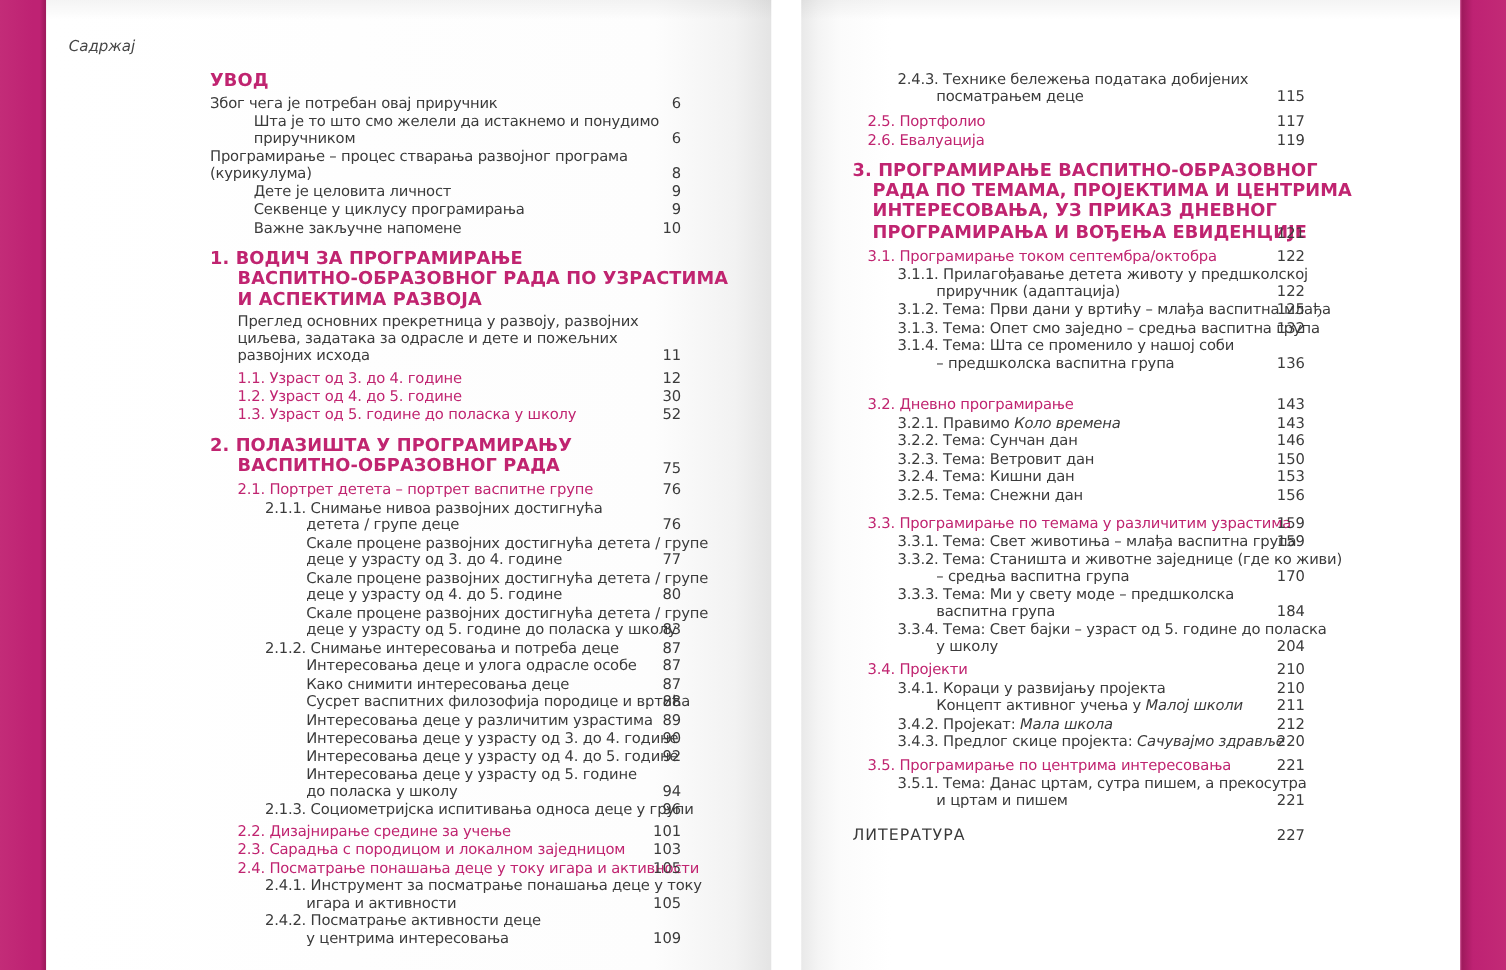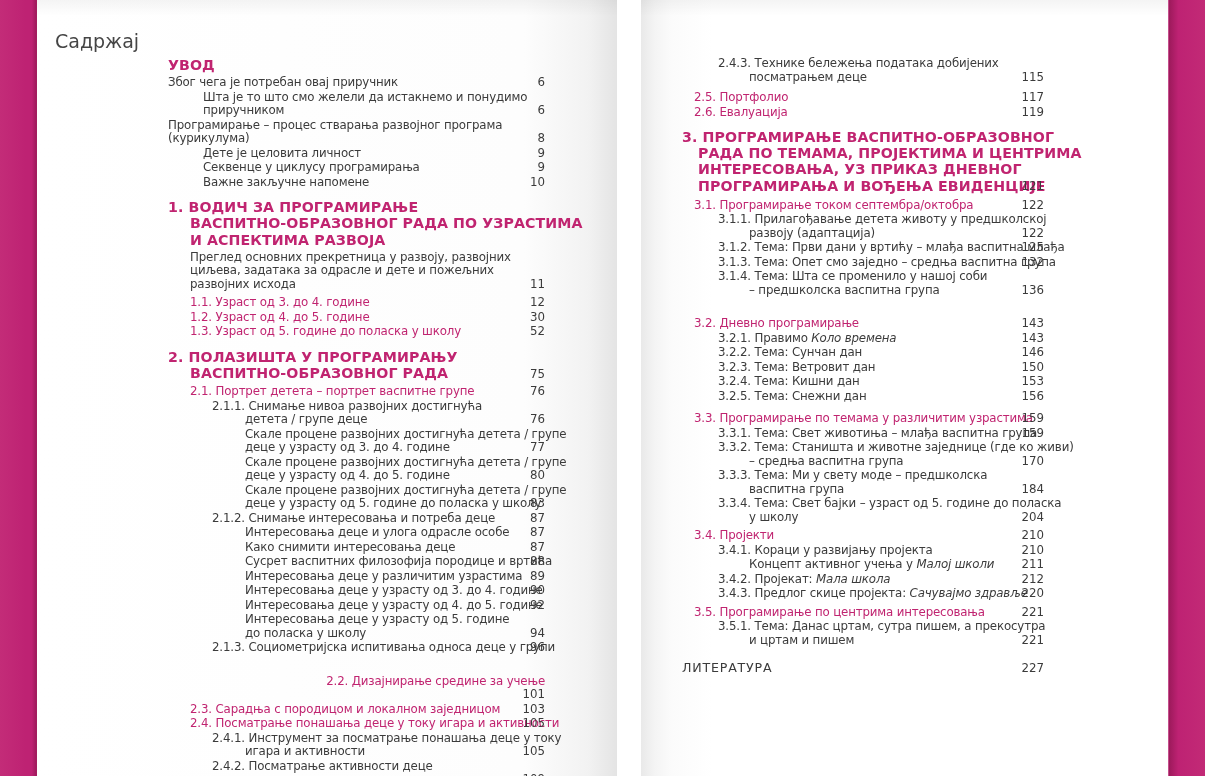--- a/index.html
+++ b/index.html
@@ -13,33 +13,33 @@
   .bar-right{left:1168px;background:linear-gradient(90deg,#d86aa5 0%,var(--bar-edge) 4%,var(--bar) 28%,#c22a76 100%);}
   .page{position:absolute;top:0;height:100%;}
   .page::before{content:"";position:absolute;left:0;right:0;top:0;height:16px;
     background:linear-gradient(180deg,rgba(0,0,0,.045),rgba(0,0,0,0));pointer-events:none;}
   .page-l{left:37px;width:580px;
     background:linear-gradient(90deg,#ffffff 0%,#fdfdfd 84%,#f2f2f2 95%,#e4e4e4 100%);
     --iB:22px;--iC:35px;--iD:44px;--iE:77px;--hch:22px;--hd:33px;}
   .page-r{left:641px;width:551px;
     background:linear-gradient(90deg,#e9e9e9 0%,#f4f4f4 2.5%,#fbfbfb 5.5%,#ffffff 13%);
     --iB:12px;--iC:30px;--iD:36px;--iE:67px;--hch:16px;--hd:31px;}
-  .toc-title{position:absolute;left:18px;top:30px;font-size:19px;color:#454545;}
+  .toc-title{position:absolute;left:18px;top:30px;font-size:12px;color:#454545;font-style:italic;}
   .content{position:absolute;top:56px;}
   #col-left{left:131px;width:377px;}
   #col-right{left:41px;width:362px;}
   .row{display:flex;align-items:flex-end;margin-top:1px;}
   .row .t{flex:1;min-width:0;}
   .row .n{flex:none;width:30px;text-align:right;font-size:11.8px;line-height:13.5px;color:var(--ink);}
   .ln{white-space:nowrap;}
   .s-plain .ln{font-size:11.8px;line-height:13.5px;color:var(--ink);letter-spacing:-0.15px;}
   .s-pink  .ln{font-size:11.8px;line-height:13.5px;color:var(--accent);letter-spacing:-0.15px;}
   .s-chapter .ln{font-size:14.2px;line-height:16.2px;color:var(--accent);font-weight:bold;letter-spacing:0.1px;}
   .s-caps .ln{font-size:12.6px;line-height:14.5px;color:var(--ink);letter-spacing:0.8px;}
-  .i-B{padding-left:var(--iB);} .i-C{padding-left:var(--iC);gap:48px;}
+  .i-B{padding-left:var(--iB);gap:34px;} .i-C{padding-left:var(--iC);gap:48px;}
   .i-D{padding-left:var(--iD);} .i-E{padding-left:var(--iE);}
   .s-chapter .ln + .ln{padding-left:var(--hch);}
   .i-D .ln + .ln{padding-left:var(--hd);}
   .it{font-style:italic;}
 </style>
 </head>
 <body>
 
 <div class="canvas" style="--accent: #c02470; --ink: #3b3b3b; --bar: #be2273; --bar-edge: #9e1a5c;">
   <div class="bar bar-left"></div>
@@ -213,21 +213,21 @@
             <div class="ln"><span>до поласка у школу</span></div>
           </div>
           <div class="n">94</div>
         </div>
         <div class="row s-plain i-D">
           <div class="t">
             <div class="ln"><span>2.1.3. Социометријска испитивања односа деце у групи</span></div>
           </div>
           <div class="n">96</div>
         </div>
-        <div class="row s-pink i-B" style="margin-top: 20px; flex-direction: column;">
+        <div class="row s-pink i-B" style="margin-top: 4px;">
           <div class="t">
             <div class="ln"><span>2.2. Дизајнирање средине за учење</span></div>
           </div>
           <div class="n">101</div>
         </div>
         <div class="row s-pink i-B">
           <div class="t">
             <div class="ln"><span>2.3. Сарадња с породицом и локалном заједницом</span></div>
           </div>
           <div class="n">103</div>
@@ -286,21 +286,21 @@
         </div>
         <div class="row s-pink i-B" style="margin-top: 5px;">
           <div class="t">
             <div class="ln"><span>3.1. Програмирање током септембра/октобра</span></div>
           </div>
           <div class="n">122</div>
         </div>
         <div class="row s-plain i-D">
           <div class="t">
             <div class="ln"><span>3.1.1. Прилагођавање детета животу у предшколској</span></div>
-            <div class="ln"><span>развоју (адаптација)</span></div>
+            <div class="ln"><span>приручник (адаптација)</span></div>
           </div>
           <div class="n">122</div>
         </div>
         <div class="row s-plain i-D">
           <div class="t">
             <div class="ln"><span>3.1.2. Тема: Први дани у вртићу – млађа васпитна млађа</span></div>
           </div>
           <div class="n">125</div>
         </div>
         <div class="row s-plain i-D">

